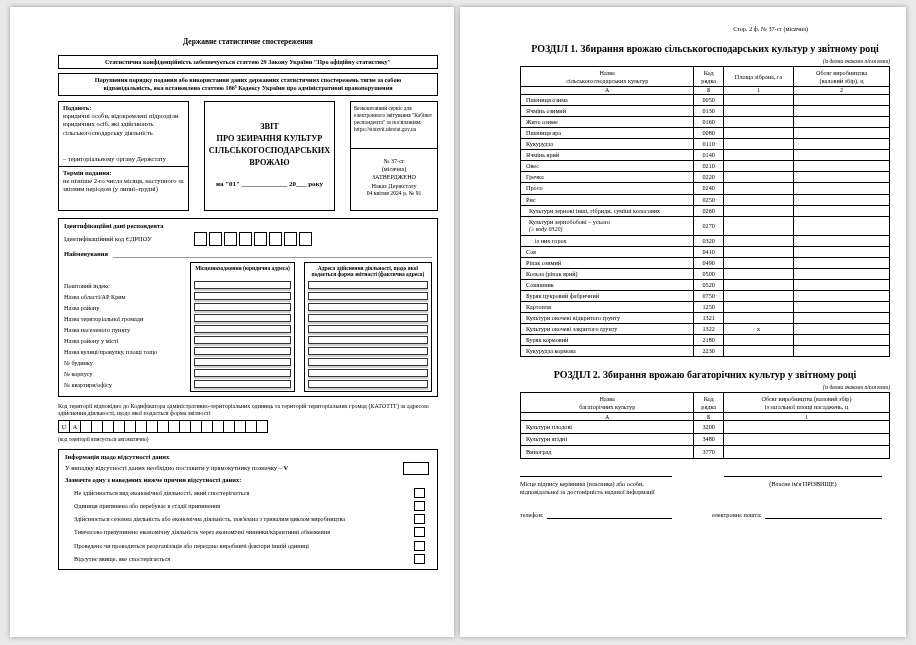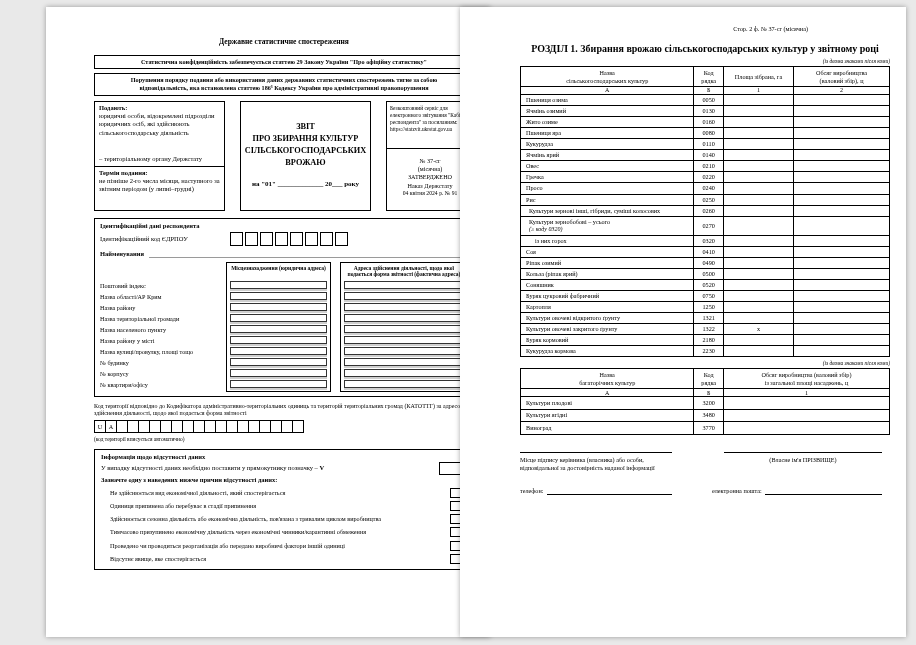--- a/index.html
+++ b/index.html
@@ -2,21 +2,21 @@
 <html><head>
 <meta charset="utf-8">
 <style>
   html,body{margin:0;padding:0;}
   body{
     width:916px;height:645px;position:relative;
     background:#e9e9e9;color:#000;
     font-family:"Liberation Serif","DejaVu Serif",serif;
   }
   .page{position:absolute;top:7px;height:630px;background:#fff;box-shadow:0 0 5px rgba(0,0,0,.35);}
-  #pg1{left:10px;width:444px;margin-left:36px;}
+  #pg1{left:10px;width:444px;}
   #pg2{left:460px;width:446px;}
   .content{position:absolute;font-size:6.5px;line-height:1.3;}
   #pg1 .content{left:48px;top:30px;width:380px;}
   #pg2 .content{left:60px;top:18px;width:370px;}
   .b{font-weight:bold;}
   .box{border:1px solid #000;box-sizing:border-box;}
   .doc-title{font-size:7.5px;font-weight:bold;text-align:center;}
   .conf{margin-top:8px;padding:2px 8px;text-align:center;font-weight:bold;font-size:6.2px;}
   .viol{margin-top:4px;padding:2px 12px;text-align:center;font-weight:bold;font-size:6.2px;line-height:1.35;}
   .triple{display:flex;margin-top:5px;gap:15px;align-items:center;}
@@ -413,20 +413,21 @@
           </tr>
           <tr>
             <td class="nm">Кукурудза кормова</td>
             <td class="cd">2230</td>
             <td class="vl"></td>
             <td class="vl"></td>
           </tr>
         </tbody>
     </table>
 
+    <div class="sec-title" style="margin-top:11px;">РОЗДІЛ 2. Збирання врожаю багаторічних культур у звітному році</div>
     <div class="sec-note">(із двома знаками після коми)</div>
 
     <table class="t2">
       <thead>
         <tr>
           <th class="c-name">Назва
 багаторічних культур</th>
           <th class="c-code">Код
 рядка</th>
           <th class="c-vol">Обсяг виробництва (валовий збір)

